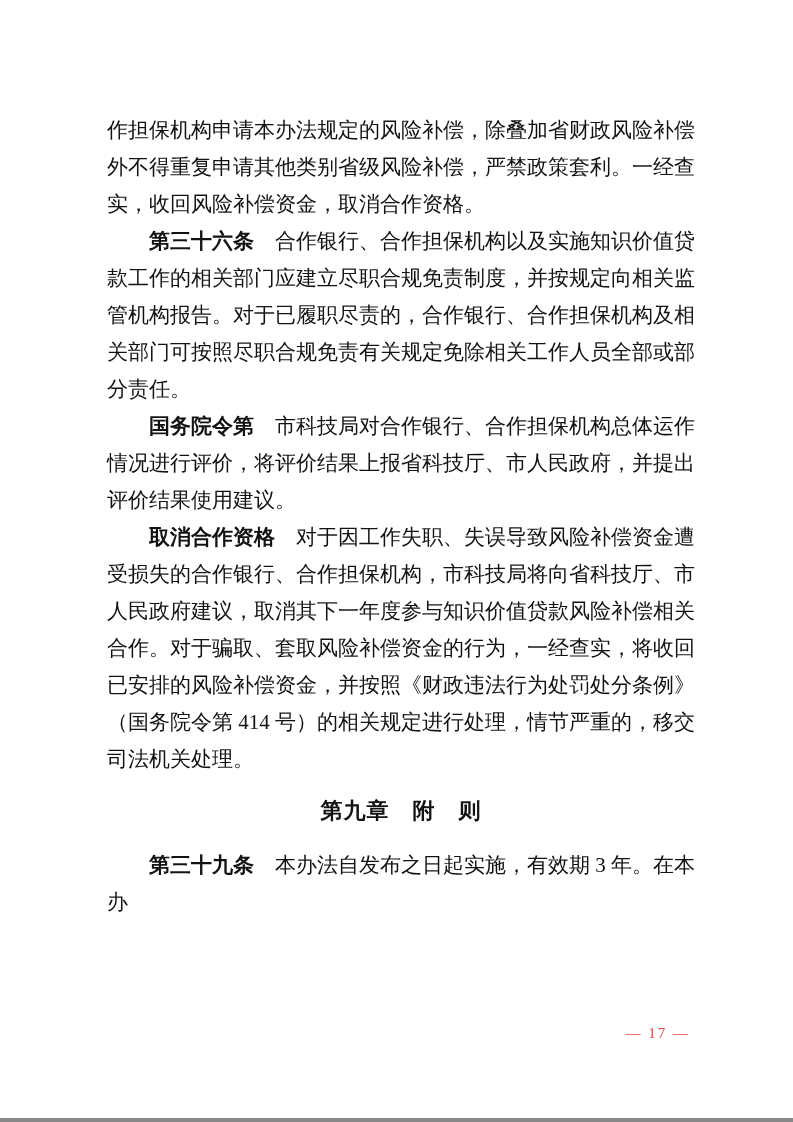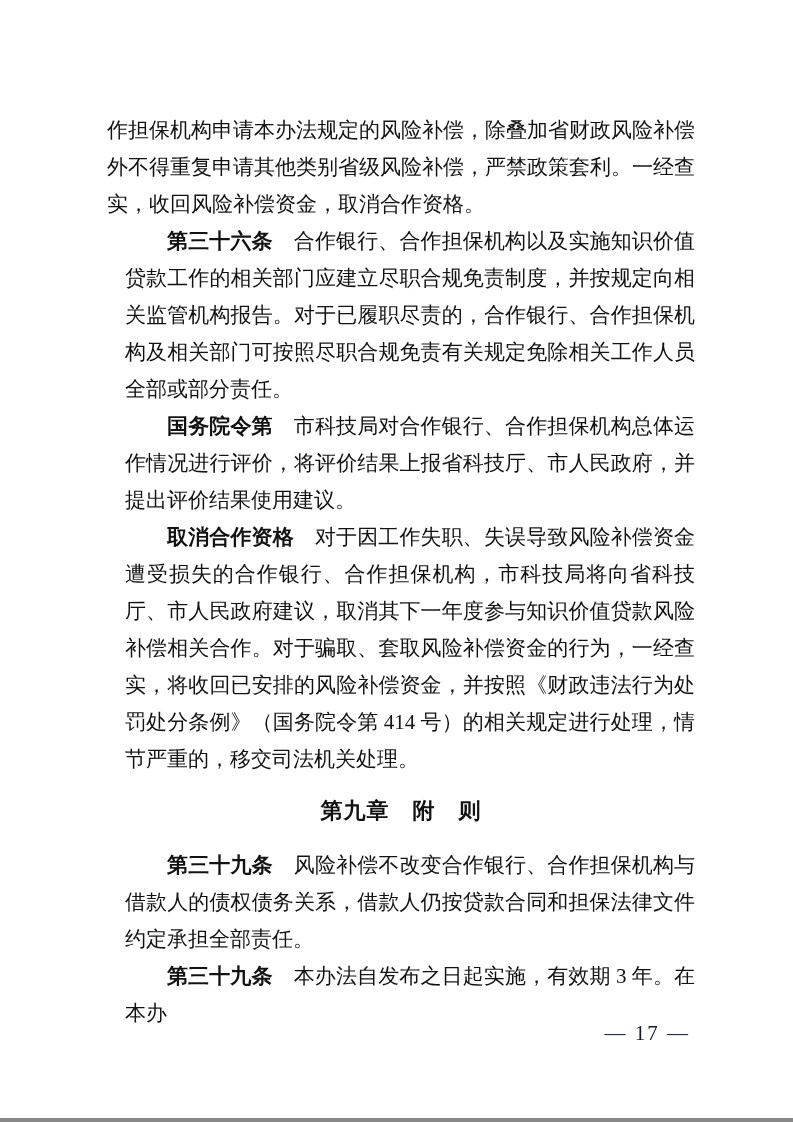--- a/index.html
+++ b/index.html
@@ -19,64 +19,63 @@
   }
   .para{
     margin:0;
     font-size:21px;
     line-height:37px;
     text-align:justify;
     text-justify:inter-ideograph;
     letter-spacing:0px;
     word-break:break-all;
   }
-  .para.indent{text-indent:2em;margin-left:18px;}
+  .para.indent{text-indent:2em;}
   .article-label{
     font-weight:bold;
   }
   .label-gap{
     display:inline-block;
     width:1.0em;
   }
   .chapter-heading{
     margin:16px 0 16px 0;
     font-size:22px;
     line-height:37px;
     text-align:center;
     font-weight:bold;
     font-family:Liberation Mono, monospace;
     letter-spacing:1px;
   }
   .page-number{
     position:absolute;
     top:1020px;
     right:103px;
-    font-size:21px;
+    font-size:15px;
     line-height:26px;
     letter-spacing:2px;
-    color:#0f172a;
+    color:#ef4444;
     font-family:"Liberation Serif","DejaVu Serif",serif;
   }
 </style>
 </head>
 <body>
 
 <div class="page">
   <div class="content">
 
     <p class="para"><span>作担保机构申请本办法规定的风险补偿，除叠加省财政风险补偿外不得重复申请其他类别省级风险补偿，严禁政策套利。一经查实，收回风险补偿资金，取消合作资格。</span></p>
 
     <p class="para indent"><b class="article-label">第三十六条</b><span class="label-gap"></span><span>合作银行、合作担保机构以及实施知识价值贷款工作的相关部门应建立尽职合规免责制度，并按规定向相关监管机构报告。对于已履职尽责的，合作银行、合作担保机构及相关部门可按照尽职合规免责有关规定免除相关工作人员全部或部分责任。</span></p>
 
     <p class="para indent"><b class="article-label">国务院令第</b><span class="label-gap"></span><span>市科技局对合作银行、合作担保机构总体运作情况进行评价，将评价结果上报省科技厅、市人民政府，并提出评价结果使用建议。</span></p>
 
     <p class="para indent"><b class="article-label">取消合作资格</b><span class="label-gap"></span><span>对于因工作失职、失误导致风险补偿资金遭受损失的合作银行、合作担保机构，市科技局将向省科技厅、市人民政府建议，取消其下一年度参与知识价值贷款风险补偿相关合作。对于骗取、套取风险补偿资金的行为，一经查实，将收回已安排的风险补偿资金，并按照《财政违法行为处罚处分条例》（国务院令第 414 号）的相关规定进行处理，情节严重的，移交司法机关处理。</span></p>
 
     <h2 class="chapter-heading">第九章　附　则</h2>
 
-    <p class="para indent"><b class="article-label">第三十九条</b><span class="label-gap"></span><span>风险补偿不改变合作银行、合作担保机构与借款人的债权债务关系，借款人仍按贷款合同和担保法律文件约定承担全部责任。</span></p>
 
     <p class="para indent"><b class="article-label">第三十九条</b><span class="label-gap"></span><span>本办法自发布之日起实施，有效期 3 年。在本办</span></p>
 
   </div>
 
   <div class="page-number">— 17 —</div>
 </div>
 
 </body></html>

